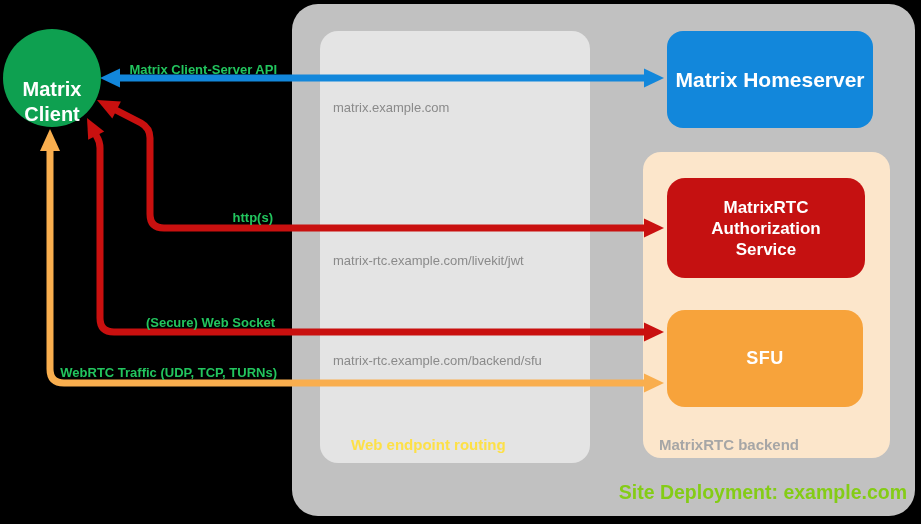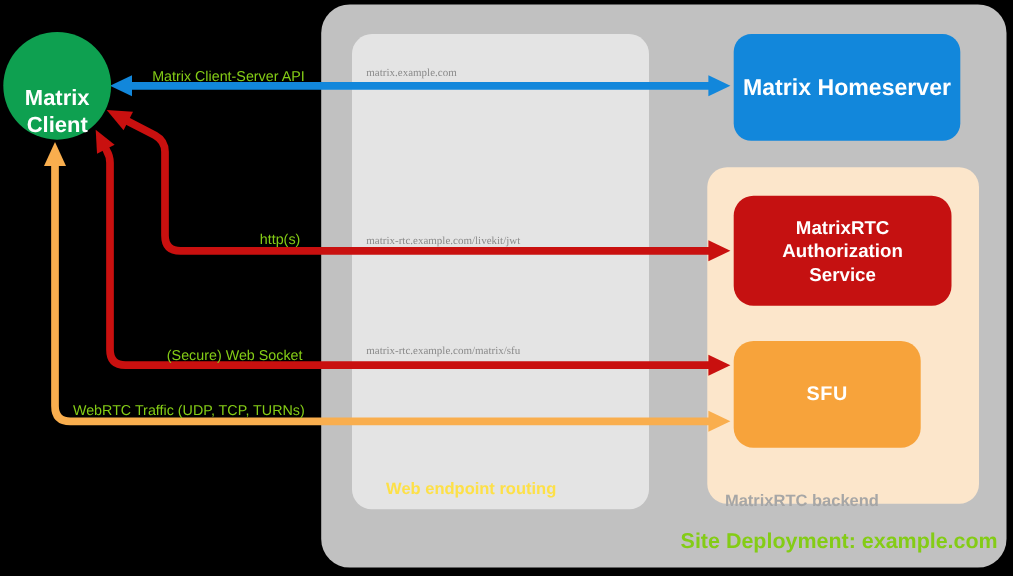--- a/index.html
+++ b/index.html
@@ -69,57 +69,58 @@
     width: 198px; height: 100px;
     border-radius: 18px;
     background: #C51111;
     font-size: 17px;
     line-height: 21px;
     padding: 0 26px;
     box-sizing: border-box;
   }
   .sfu-box {
     left: 667px; top: 310px;
-    width: 170px; height: 97px;
+    width: 196px; height: 97px;
     border-radius: 18px;
     background: #F7A33B;
     font-size: 18px;
     letter-spacing: 0.5px;
   }
 
   
   .arrows {
     left: 0; top: 0;
     width: 921px; height: 524px;
     pointer-events: none;
   }
 
   
   .conn-label {
     font-size: 13px;
-    font-weight: normal;
-    color: #84cc16;
+    font-weight: bold;
+    color: #22c55e;
     white-space: nowrap;
     z-index: 5;
   }
   .endpoint-label {
-    font-family: Liberation Serif, serif;
-    font-size: 10px;
+    font-family: Liberation Sans, sans-serif;
+    font-size: 13px;
     color: #8A8A8A;
     white-space: nowrap;
     z-index: 5;
+    margin-top: 39px;
   }
   .container-label {
     font-size: 15px;
     font-weight: bold;
     white-space: nowrap;
     z-index: 5;
   }
   .routing-label { left: 351px; top: 436px; color: #fde047; }
-  .backend-label { left: 659px; top: 436px; color: #A6A6A6; margin-top: 11px; }
+  .backend-label { left: 659px; top: 436px; color: #A6A6A6; }
   .site-label {
     right: 14px; top: 481px;
     font-size: 19.5px;
     font-weight: bold;
     color: #84cc16;
     white-space: nowrap;
     z-index: 5;
   }
 </style>
 </head>
@@ -172,19 +173,19 @@
     <span>Matrix Client</span>
   </div>
 
   <div class="abs conn-label" style="right:644px; top:62px;">Matrix Client-Server API</div>
   <div class="abs conn-label" style="right:648px; top:210px;">http(s)</div>
   <div class="abs conn-label" style="right:644px; top:365px;">WebRTC Traffic (UDP, TCP, TURNs)</div>
   <div class="abs conn-label" style="right:646px; top:315px;">(Secure) Web Socket</div>
 
   <div class="abs endpoint-label" style="left:333px; top:61px;">matrix.example.com</div>
   <div class="abs endpoint-label" style="left:333px; top:214px;">matrix-rtc.example.com/livekit/jwt</div>
-  <div class="abs endpoint-label" style="left:333px; top:314px;">matrix-rtc.example.com/matrix/sfu</div>
+  <div class="abs endpoint-label" style="left:333px; top:314px;">matrix-rtc.example.com/backend/sfu</div>
 
   <div class="abs container-label routing-label">Web endpoint routing</div>
   <div class="abs container-label backend-label">MatrixRTC backend</div>
   <div class="abs site-label">Site Deployment: example.com</div>
 
 </div>
 
 </body></html>

